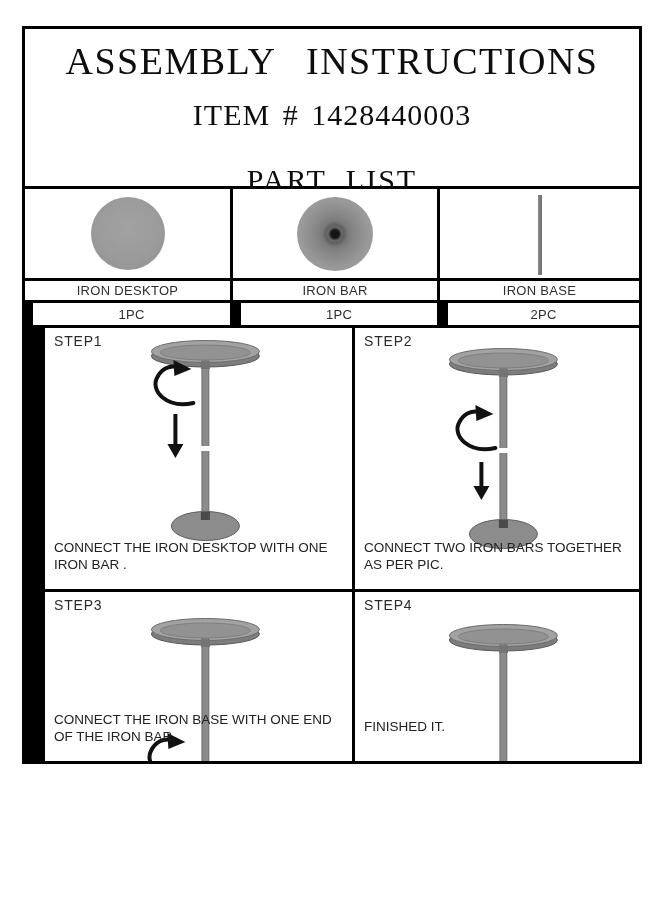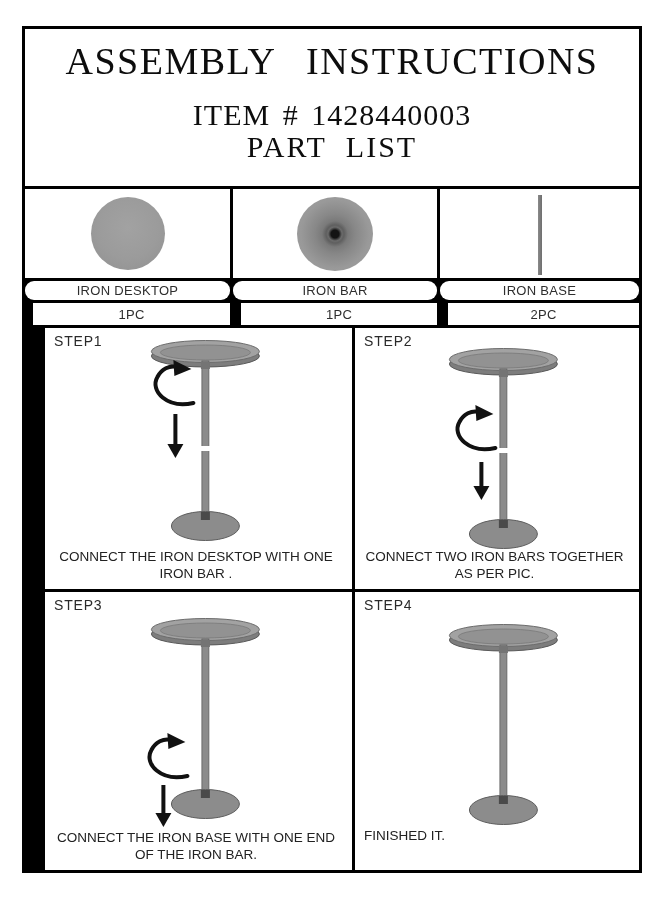--- a/index.html
+++ b/index.html
@@ -1,51 +1,51 @@
 <!DOCTYPE html>
 <html><head>
 <meta charset="utf-8">
 <style>
   html,body{margin:0;padding:0;background:#fff;}
   .page{position:relative;width:663px;height:900px;background:#ffffff;overflow:hidden;
         font-family:"Liberation Sans",sans-serif;color:#1a1a1a;}
-  .doc{position:absolute;left:22px;top:26px;width:620px;height:847px;box-sizing:border-box;
+  .doc{position:absolute;left:22px;top:26px;width:620px;height:738px;box-sizing:border-box;
        border:3px solid #000;background:#000;display:grid;
        grid-template-rows:157px 89px 19px 22px 261px 1fr;row-gap:3px;}
   .sect{background:#fff;}
 
   
   .hdr{display:flex;flex-direction:column;align-items:center;}
   .title{margin-top:13px;font-family:"Liberation Serif",serif;font-size:38px;line-height:1;
          letter-spacing:1.5px;word-spacing:20px;color:#0d0d0d;}
   .item-line{margin-top:20px;font-family:"Liberation Serif",serif;font-size:30px;line-height:1;
          letter-spacing:1px;word-spacing:4px;color:#0d0d0d;}
-  .partlist-title{margin-top:2px;font-family:"Liberation Serif",serif;font-size:30px;line-height:1;
+  .partlist-title{margin-top:35px;font-family:"Liberation Serif",serif;font-size:30px;line-height:1;
          letter-spacing:2px;word-spacing:10px;color:#0d0d0d;}
 
   
   .prow{display:grid;grid-template-columns:205px 204px 1fr;column-gap:3px;background:#000;}
   .pcell{background:#fff;display:flex;align-items:center;justify-content:center;}
-  .plabel{font-size:13px;color:#2e2e2e;letter-spacing:0.3px;border-radius:9px;}
+  .plabel{font-size:13px;color:#2e2e2e;letter-spacing:0.3px;}
   .pqty{font-size:13px;color:#2e2e2e;letter-spacing:0.3px;margin-left:8px;}
 
   .disc-top{width:74px;height:73px;border-radius:50%;
      background:radial-gradient(circle at 50% 42%, #a2a2a2 0%, #9b9b9b 55%, #949494 82%, #8b8b8b 100%);}
   .disc-base{width:76px;height:74px;border-radius:50%;
      background:radial-gradient(circle at 50% 50%,
         #141414 0 4px, #353535 5px, #6b6b6b 7px, #5f5f5f 9px, #7a7a7a 13px,
         #878787 20px, #909090 27px, #999999 34px, #a0a0a0 100%);}
   .rod{width:4px;height:80px;margin-top:2px;background:linear-gradient(to right,#8a8a8a,#6e6e6e);}
 
   
   .srow{display:grid;grid-template-columns:307px 1fr;column-gap:3px;background:#000;padding-left:20px;}
   .scell{background:#fff;position:relative;overflow:hidden;}
   .step-label{position:absolute;left:9px;top:5px;font-size:14px;letter-spacing:0.8px;color:#2a2a2a;}
   .step-art{position:absolute;left:50%;transform:translateX(-46%);}
-  .caption{position:absolute;left:9px;right:14px;bottom:7px;font-size:13.5px;line-height:1.22;color:#222;text-align:center;}
+  .caption{position:absolute;left:9px;right:14px;bottom:16px;font-size:13.5px;line-height:1.22;color:#222;}
   .caption.centered{text-align:left;bottom:26px;right:9px;left:9px;}
 </style>
 </head>
 <body>
 
 <div class="page">
   <div class="doc">
 
     <div class="sect hdr">
       <div class="title">ASSEMBLY INSTRUCTIONS</div>

